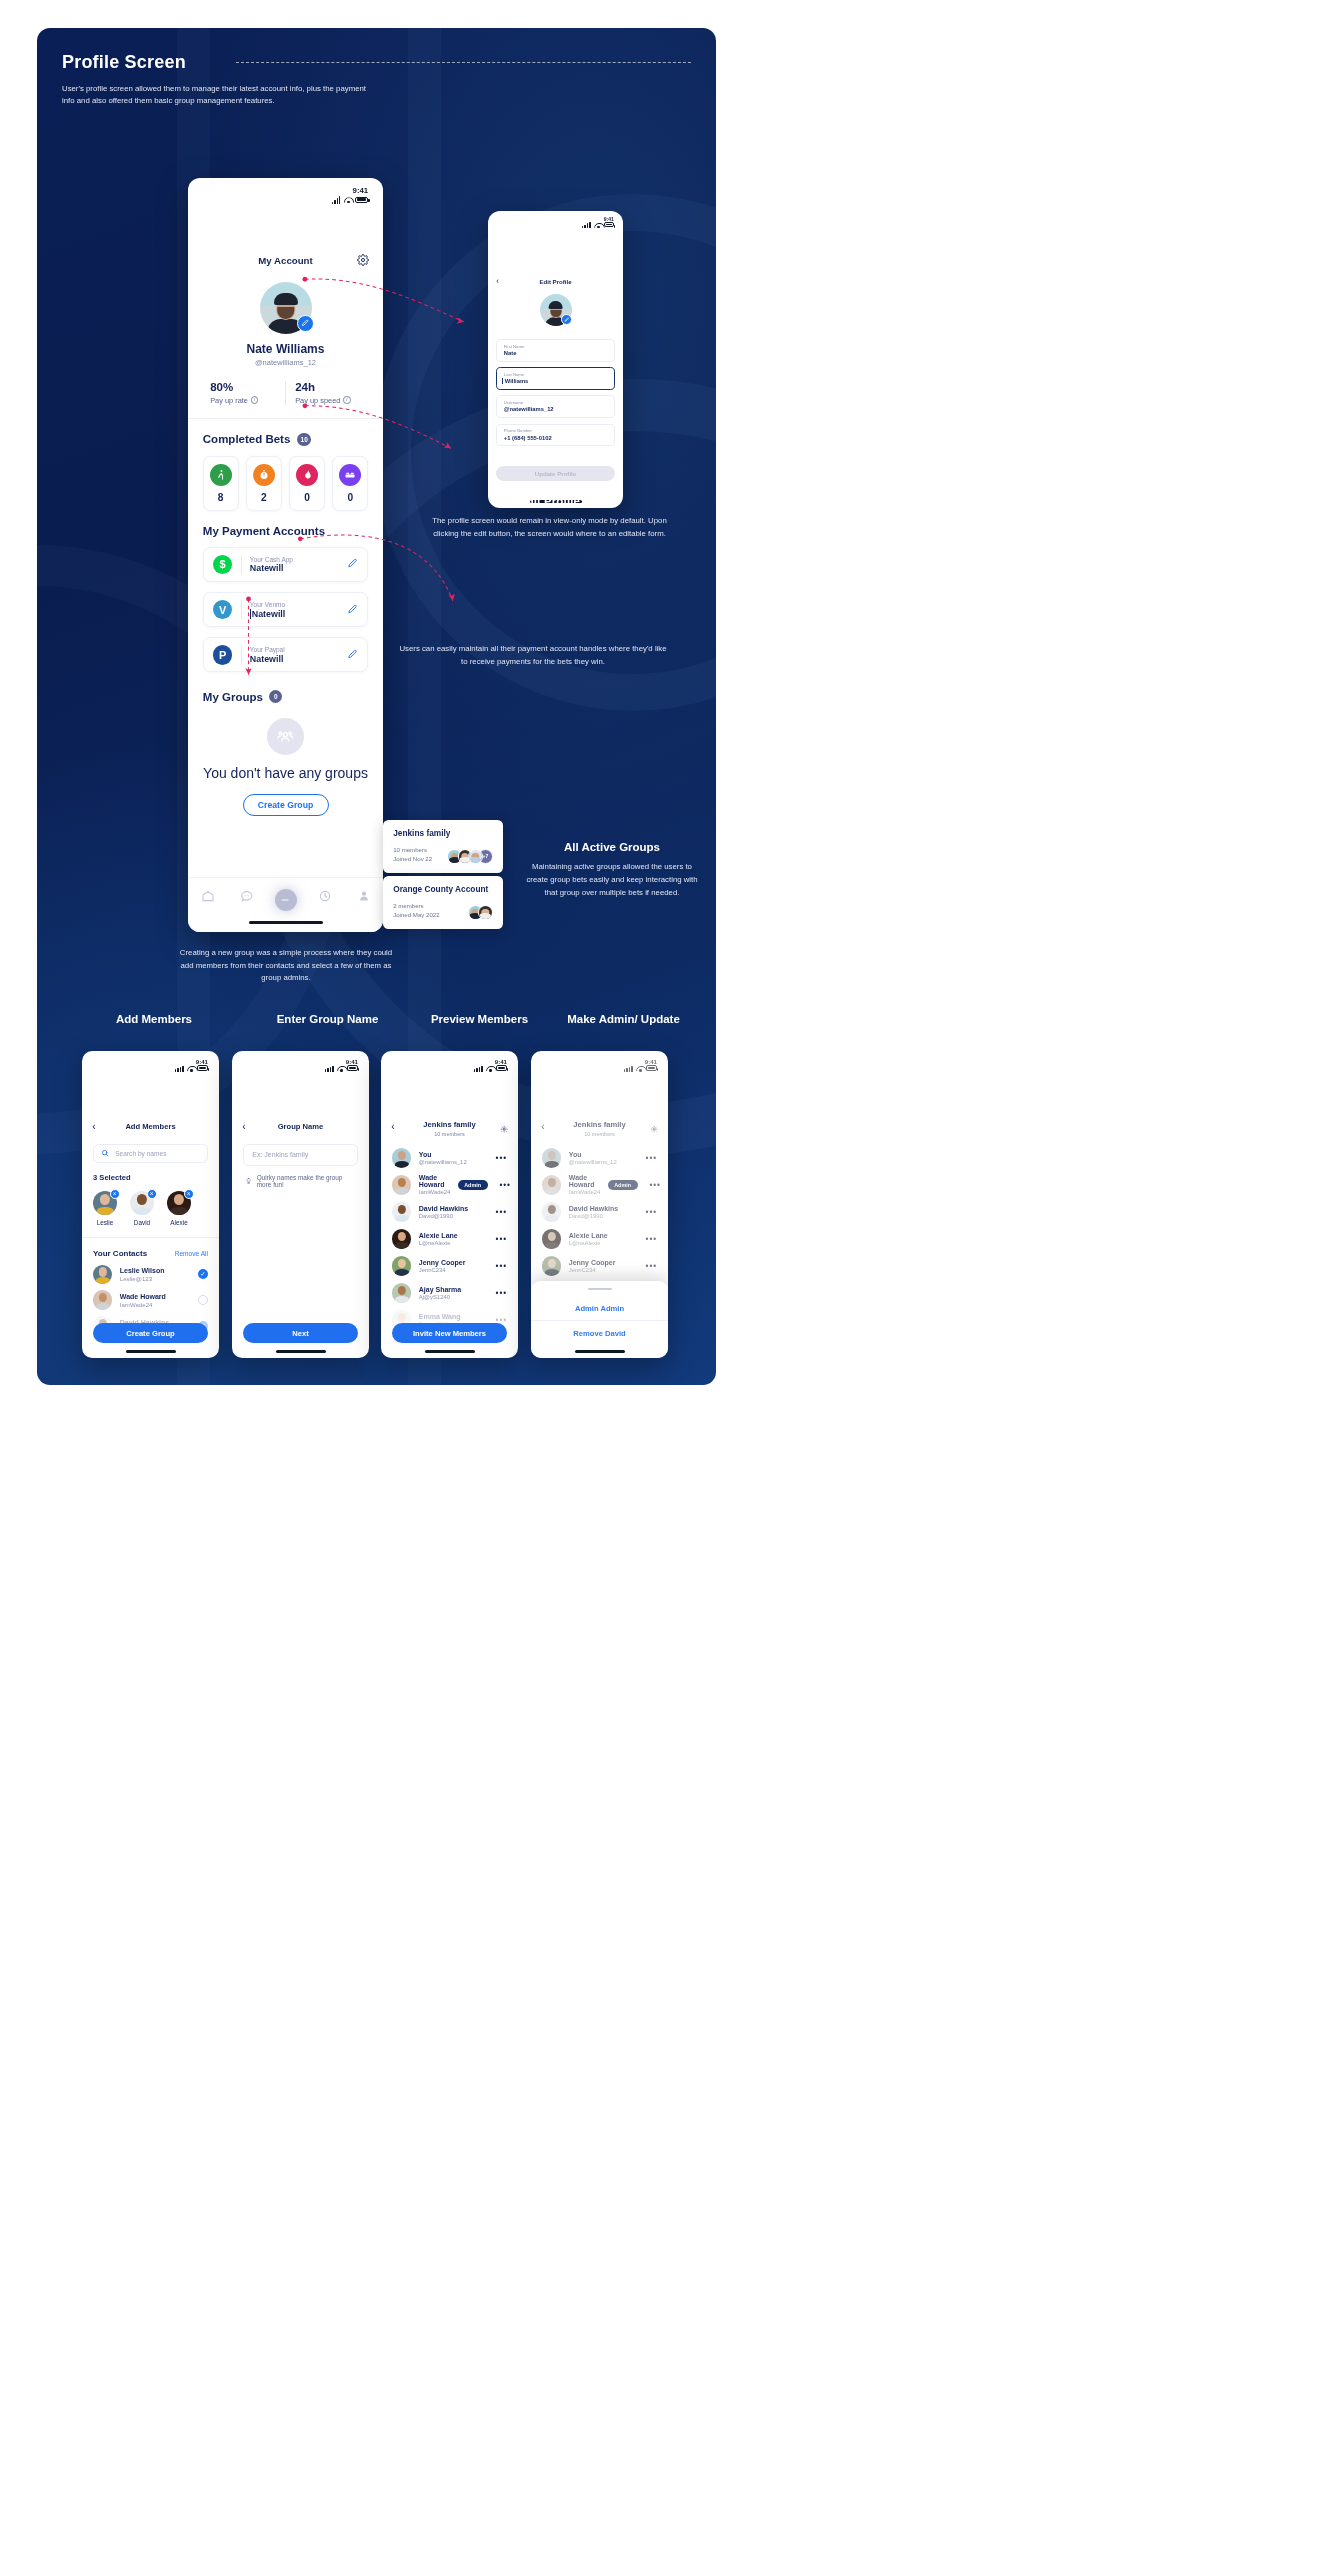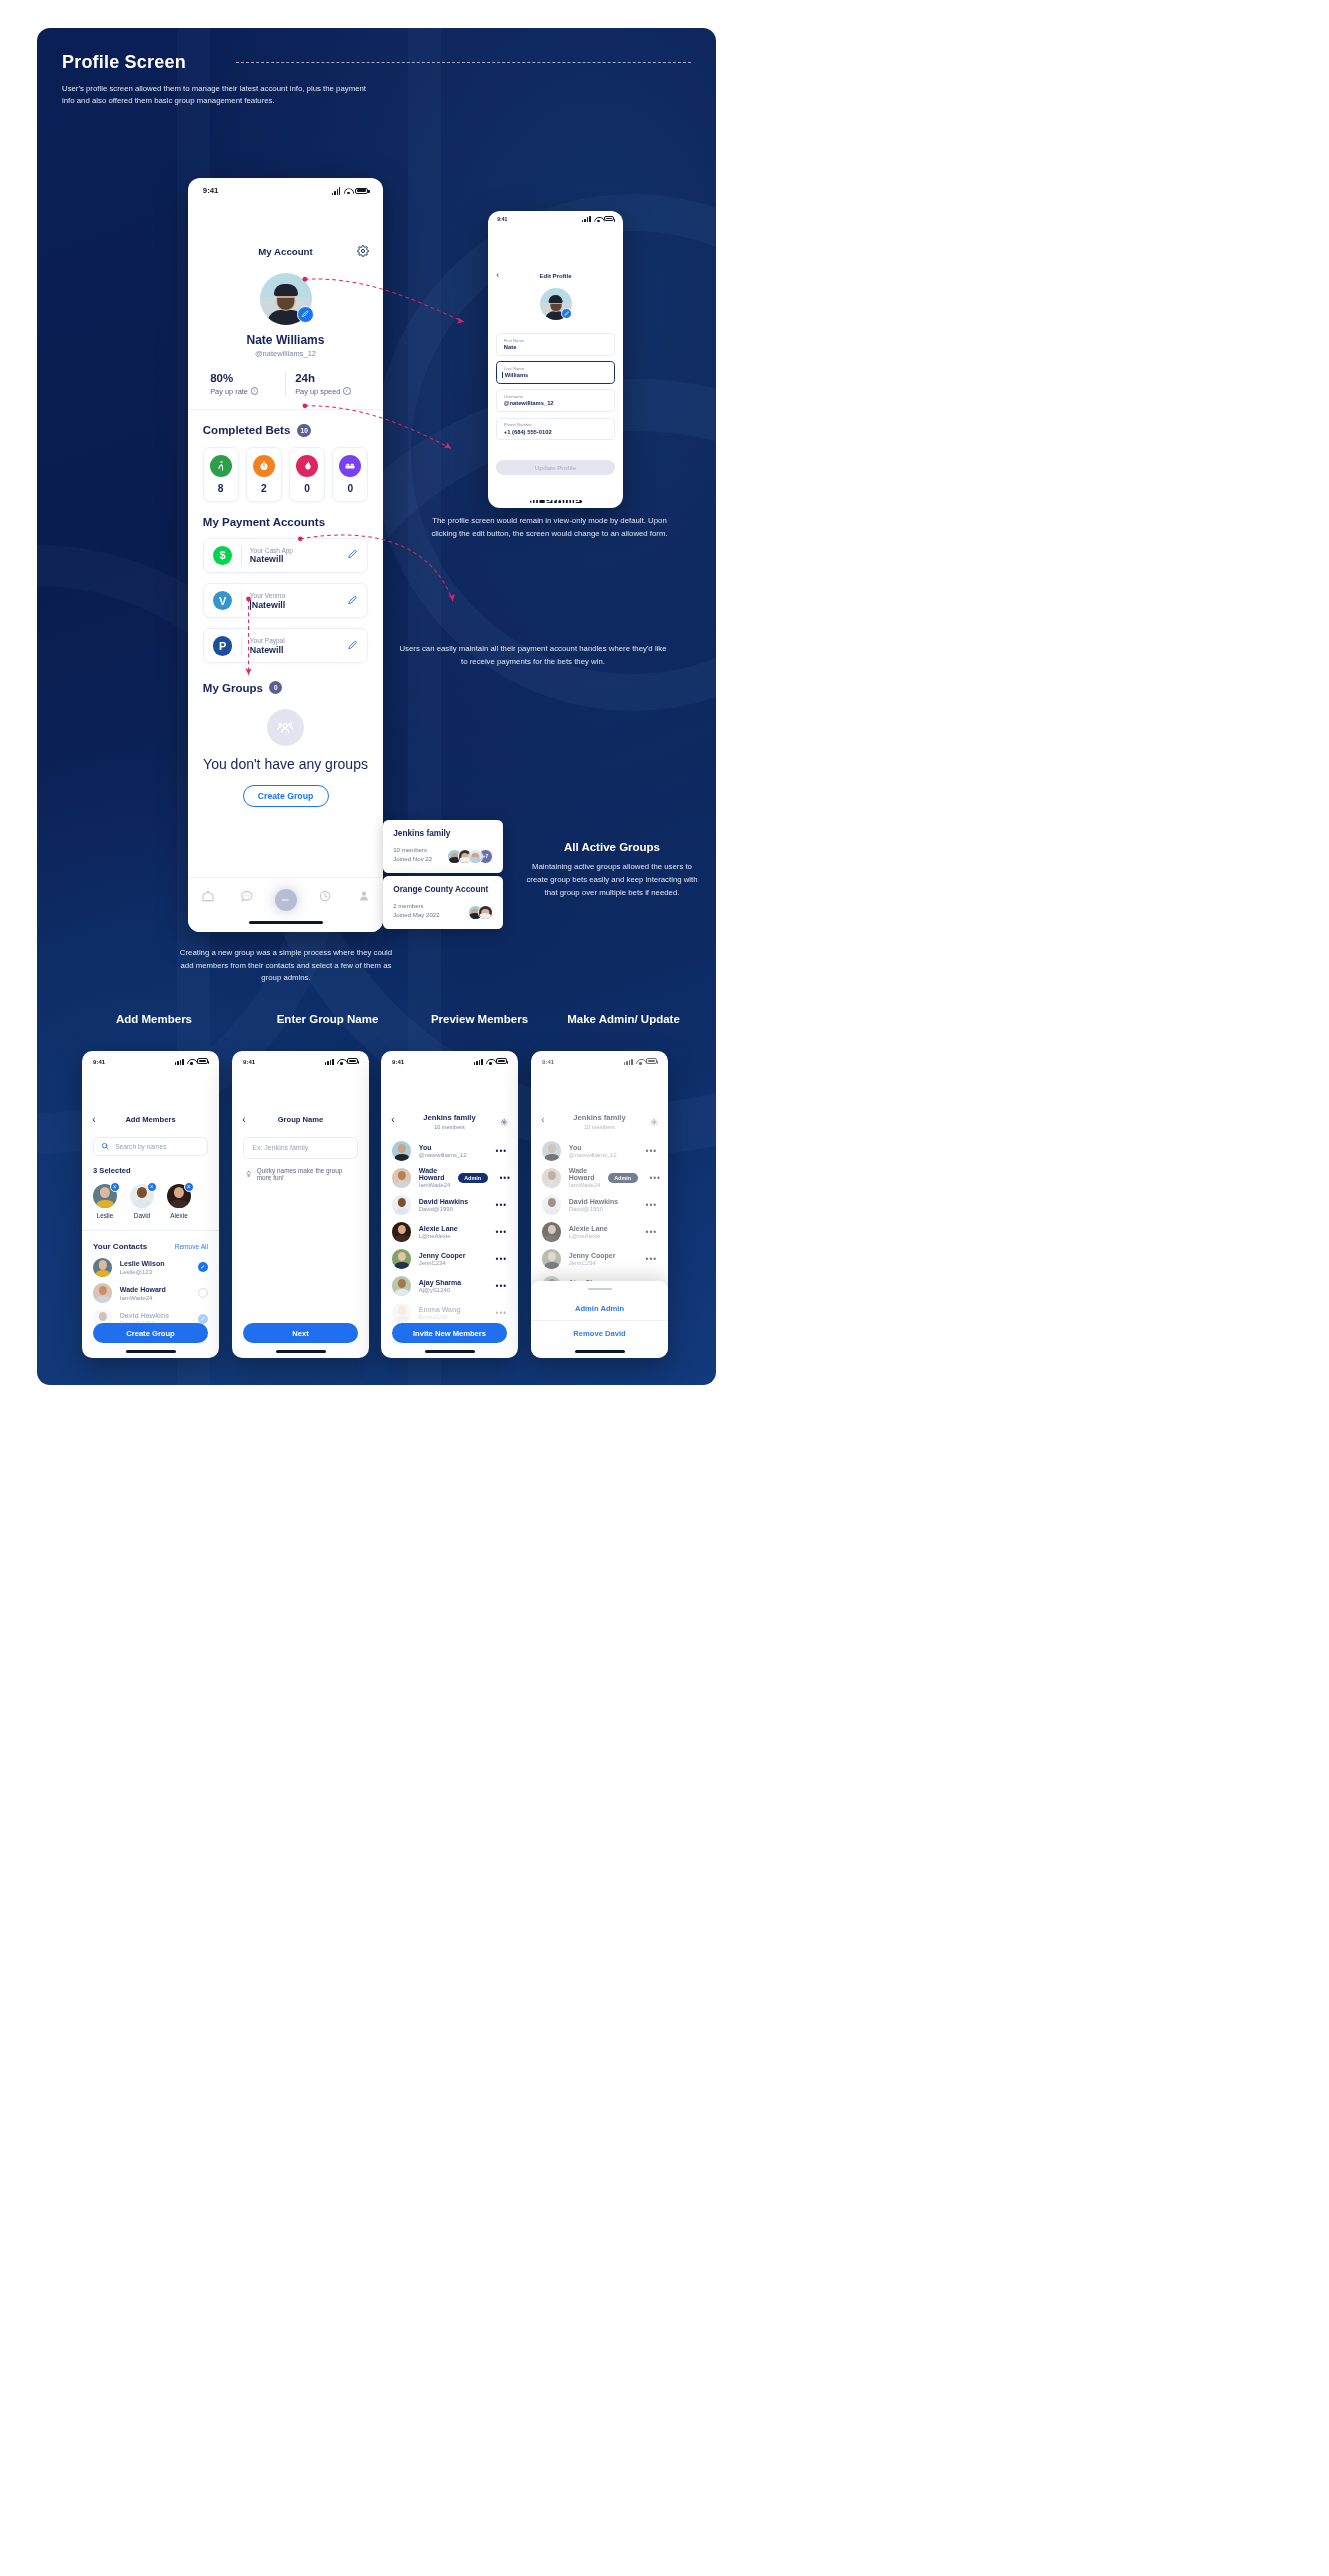--- a/index.html
+++ b/index.html
@@ -23,21 +23,21 @@
   .arc.a3 { width:609px; height:609px; left:-305px; top:517px; border-width:41px; border-color:rgba(120,160,225,.05); }
   .band { position:absolute; width:33px; top:0; bottom:0; background:rgba(150,185,240,.045); }
 
   
   .bd-title { position:absolute; left:25px; top:24px; color:#fff; font-size:18px; font-weight:700; letter-spacing:0.2px; }
   .bd-dash { position:absolute; left:199px; top:34px; right:25px; border-top:1.3px dashed rgba(255,255,255,.62); }
   .bd-sub { position:absolute; left:25px; top:55px; width:314px; color:#dfe6f5; font-size:7.8px; line-height:1.55; }
 
   
   .phone { position:absolute; background:#fff; border-radius:12px; box-shadow:0 9.2px 31px rgba(0,0,0,.34); overflow:hidden; }
-  .sbar { display:flex; align-items:flex-end; justify-content:space-between; }
+  .sbar { display:flex; align-items:flex-end; justify-content:space-between;flex-direction:column; }
   .sbar .t { font-weight:700; color:#101828; }
   .sbar .r { display:flex; align-items:center; gap:2.8px; }
   .sig { display:inline-block; }
   .sig i { display:inline-block; width:1.5px; background:#101828; margin-right:0.9px; vertical-align:bottom; border-radius:0.5px; }
   .wifi { width:8.3px; height:6.5px; position:relative; }
   .wifi:before { content:""; position:absolute; left:0; top:0.9px; width:8.3px; height:8.3px;
      border:1.5px solid #101828; border-radius:50%; clip-path:polygon(0 0,100% 0,100% 48%,0 48%); }
   .wifi:after { content:""; position:absolute; left:3px; top:4.1px; width:2.4px; height:2.4px; background:#101828; border-radius:50%; }
   .batt { width:13px; height:6.5px; border:1.1px solid #101828; border-radius:2px; position:relative; }
   .batt span { position:absolute; inset:0.9px; background:#101828; border-radius:0.9px; }
@@ -462,21 +462,21 @@
       <div class="field">
         <div class="k">Phone Number</div>
         <div class="v">+1 (684) 555-0102</div>
       </div>
       <div class="btn-disabled">Update Profile</div>
       <div class="homebar" style="bottom:5.5px;width:52px;height:2.2px"></div>
     </div>
 
     <div class="ann" style="left:383px; top:467px; width:259px;">
       <div class="ah">Edit Profile</div>
-      <div class="ab">The profile screen would remain in view-only mode by default. Upon clicking the edit button, the screen would change to an allowed form.</div>
+      <div class="ab">The profile screen would remain in view-only mode by default. Upon clicking the edit button, the screen would where to an editable form.</div>
     </div>
     <div class="ann" style="left:360px; top:615px; width:272px;">
       <div class="ab">Users can easily maintain all their payment account handles where they'd like to receive payments for the bets they win.</div>
     </div>
     <div class="ann" style="left:485px; top:813px; width:180px;">
       <div class="ah">All Active Groups</div>
       <div class="ab">Maintaining active groups allowed the users to create group bets easily and keep interacting with that group over multiple bets if needed.</div>
     </div>
     <div class="ann" style="left:138px; top:919px; width:222px;">
       <div class="ab">Creating a new group was a simple process where they could add members from their contacts and select a few of them as group admins.</div>

